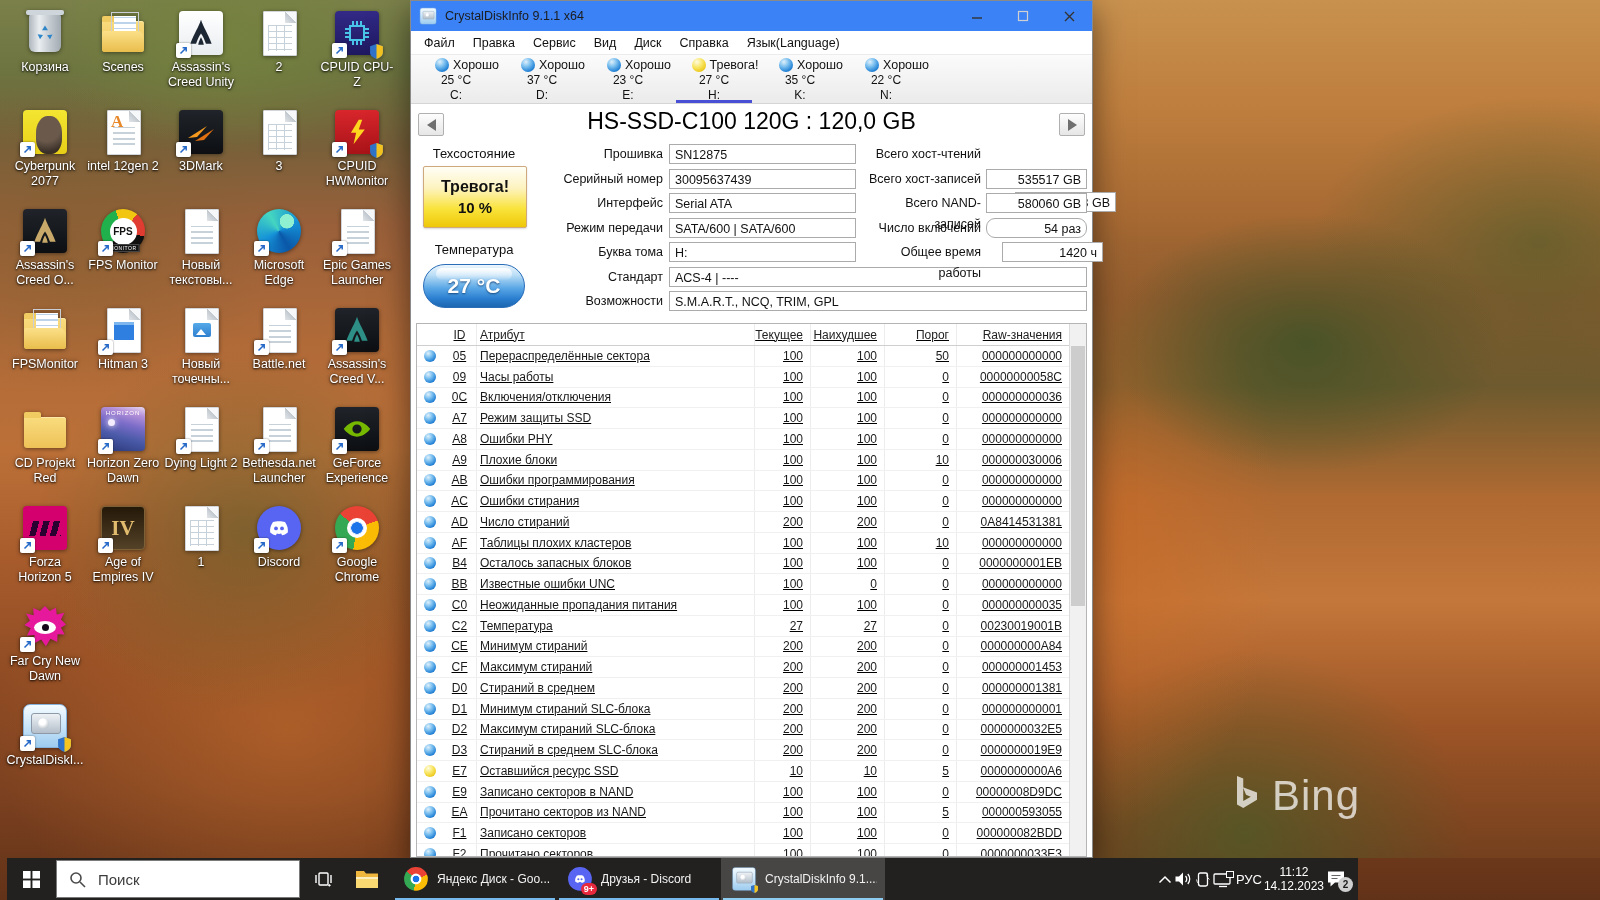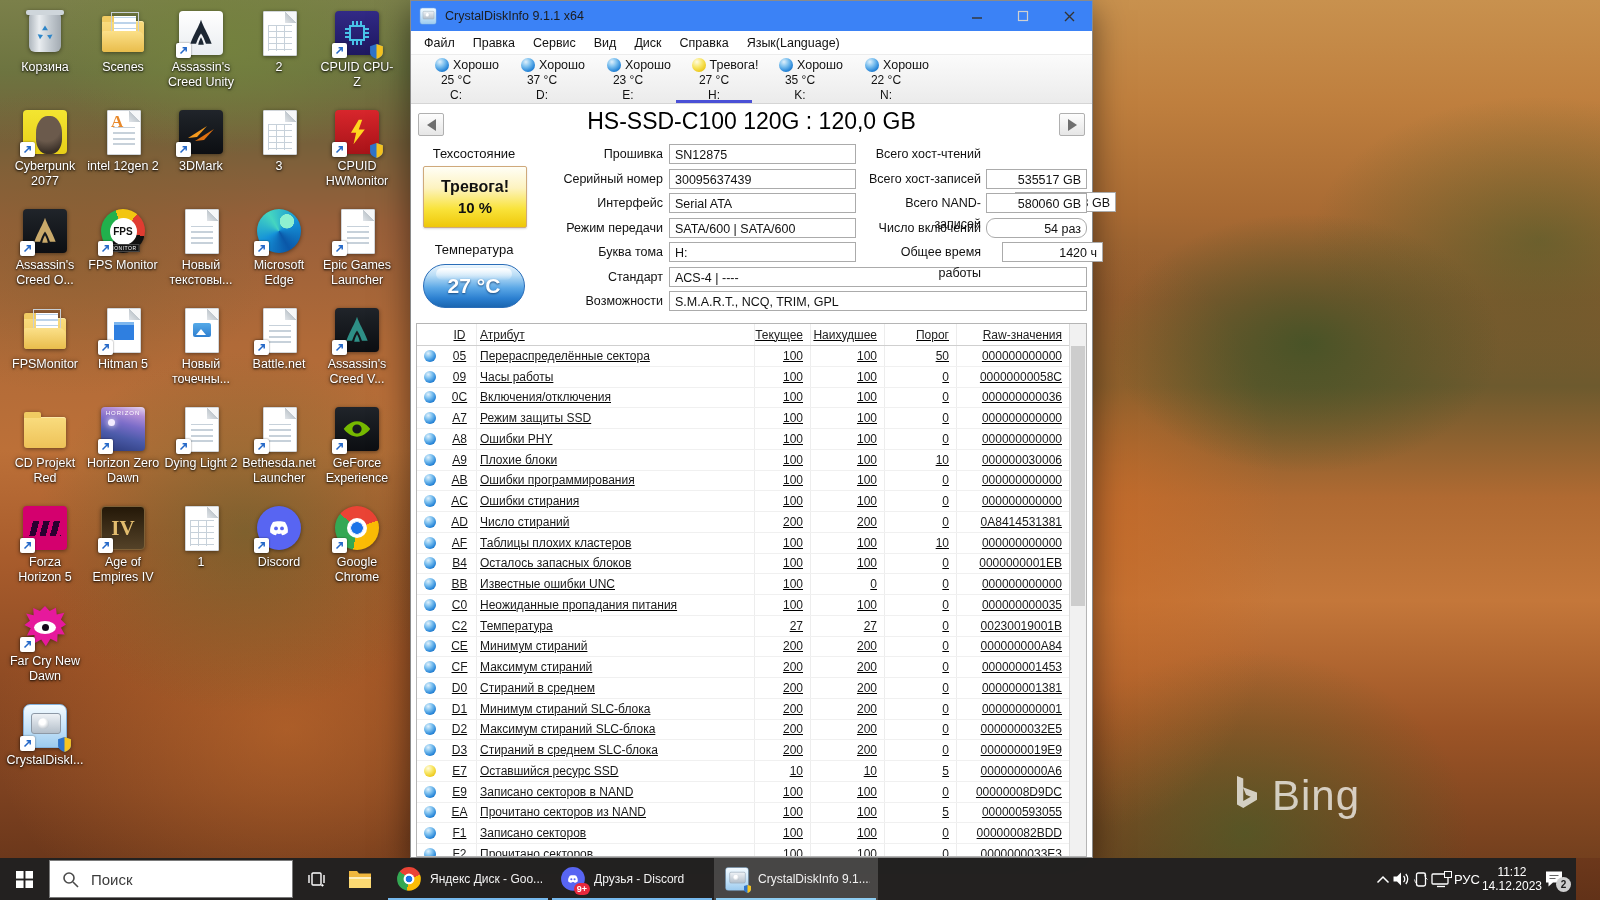--- a/index.html
+++ b/index.html
@@ -145,21 +145,21 @@
   .srow,.shead{display:grid;grid-template-columns:26px 34px 278px 56px 74px 72px 113px;align-items:center;}
   .shead{height:21px;border-bottom:1px solid #cfcfcf;font-size:12px;color:#222;}
   .srow{height:19.75px;border-bottom:1px solid #f0f0f0;font-size:12px;color:#1a1a1a;}
   .scell{height:100%;display:flex;align-items:center;border-right:1px solid #ededed;box-sizing:border-box;}
   .scell.c{justify-content:center;} .scell.r{justify-content:flex-end;padding-right:7px;} .scell.l{padding-left:3px;}
   .scell.orbcell{border-right:none;justify-content:center;}
   .srow .orb,.mini-orb{width:12px;height:12px;}
   .sscroll{position:absolute;right:0;top:0;bottom:0;width:16px;background:#f1f1f1;border-left:1px solid #dcdcdc;}
   .sscroll .thumb{position:absolute;left:1px;right:1px;top:22px;height:260px;background:#cdcdcd;}
   
-  .taskbar{position:absolute;left:0;top:858px;width:1576px;height:42px;background:rgba(33,33,33,.97);
+  .taskbar{position:absolute;left:7px;top:858px;width:1351px;height:42px;background:rgba(33,33,33,.97);
     display:flex;align-items:center;z-index:50;}
   .tb-start{width:48px;height:42px;display:flex;align-items:center;justify-content:center;}
   .tb-search{width:244px;height:38px;margin:0 1px;background:#fff;border:1px solid #7a7a7a;box-sizing:border-box;
     display:flex;align-items:center;gap:10px;padding-left:12px;}
   .tb-search input{border:none;outline:none;font-size:15px;color:#3c3c3c;width:170px;background:transparent;
     font-family:"Liberation Sans",sans-serif;}
   .tb-search input::placeholder{color:#3c3c3c;opacity:1;}
   .tbicon{width:44px;height:42px;display:flex;align-items:center;justify-content:center;}
   .taskbtns{display:flex;height:42px;margin-left:4px;}
   .taskbtn{width:164px;height:42px;display:flex;align-items:center;gap:8px;padding-left:10px;position:relative;box-sizing:border-box;}
@@ -391,21 +391,21 @@
       <div class="art">
         <div class="i-doc">
           <span class="win"></span>
         </div>
         <span class="sc-badge">
           <svg width="9" height="9">
             <path d="M1.5 7.5 L7 2 M3.6 1.8 h3.6 v3.6" stroke="#2468c8" stroke-width="1.5" fill="none"></path>
           </svg>
         </span>
       </div>
-      <div class="dlabel">Hitman 5</div>
+      <div class="dlabel">Hitman 3</div>
     </div>
     <div class="dicon" style="grid-area: 4 / 3;">
       <div class="art">
         <div class="i-doc">
           <span class="img"></span>
         </div>
       </div>
       <div class="dlabel">Новый точечны...</div>
     </div>
     <div class="dicon" style="grid-area: 4 / 4;">

